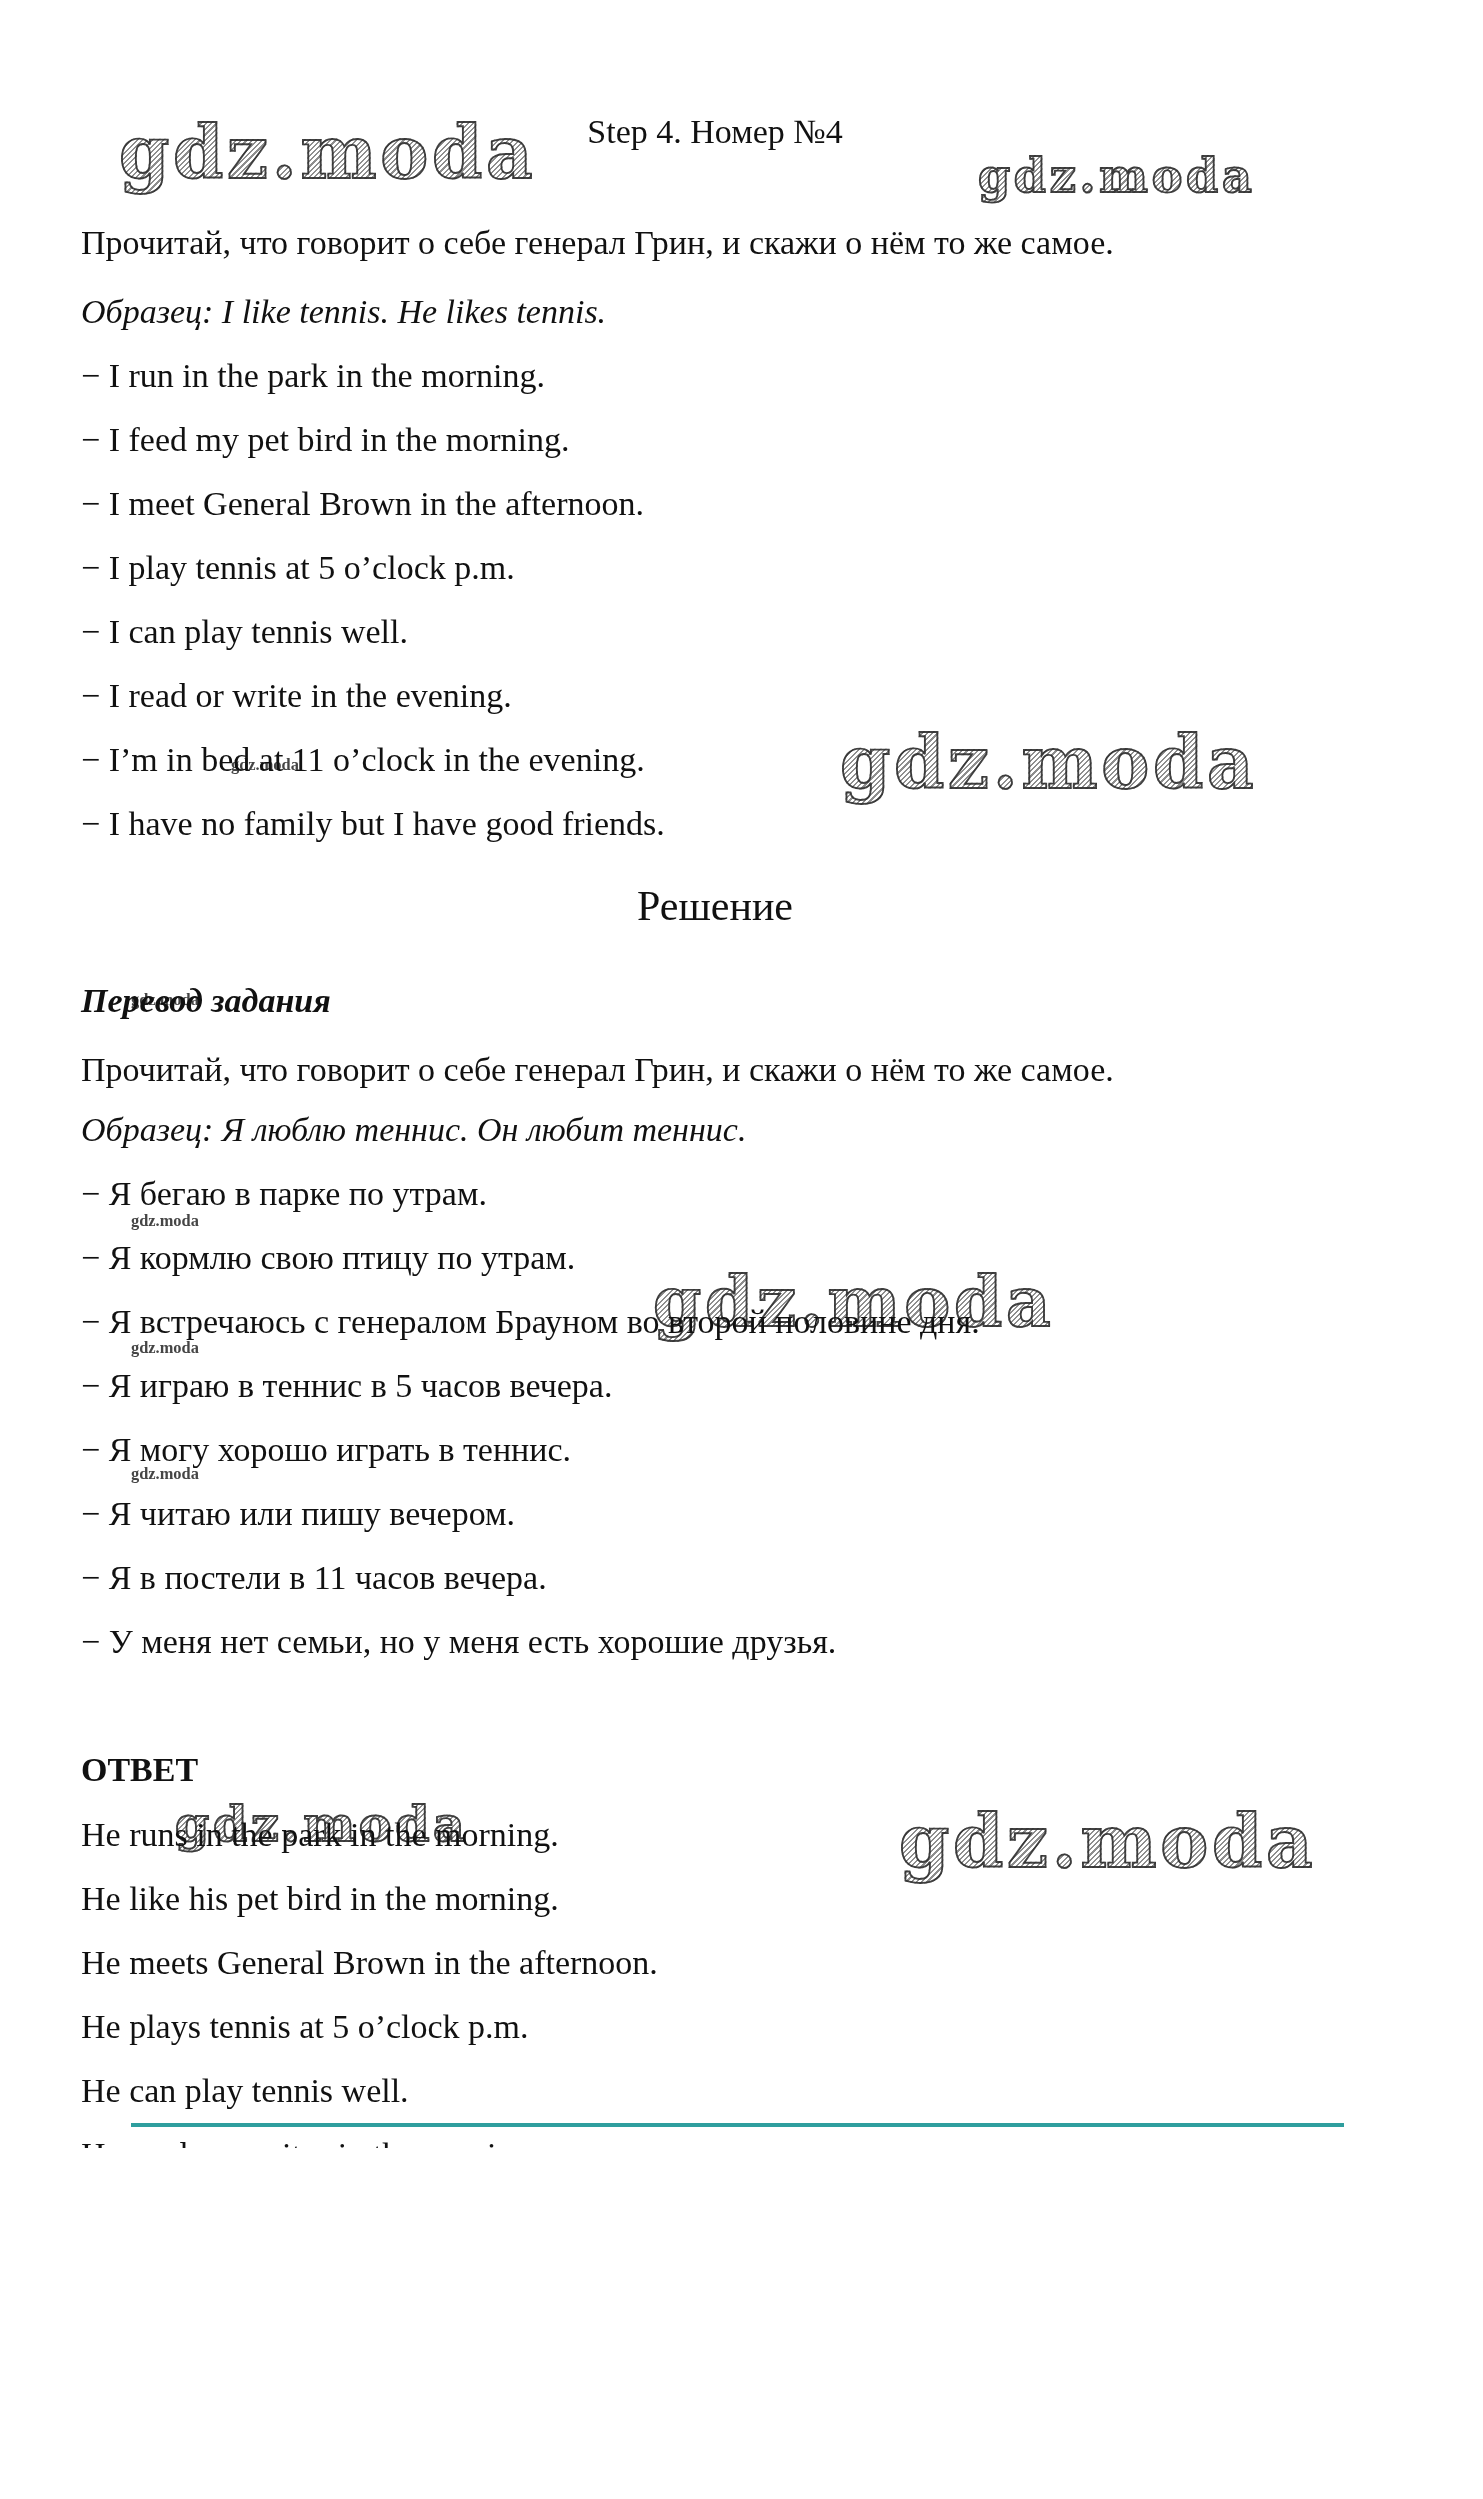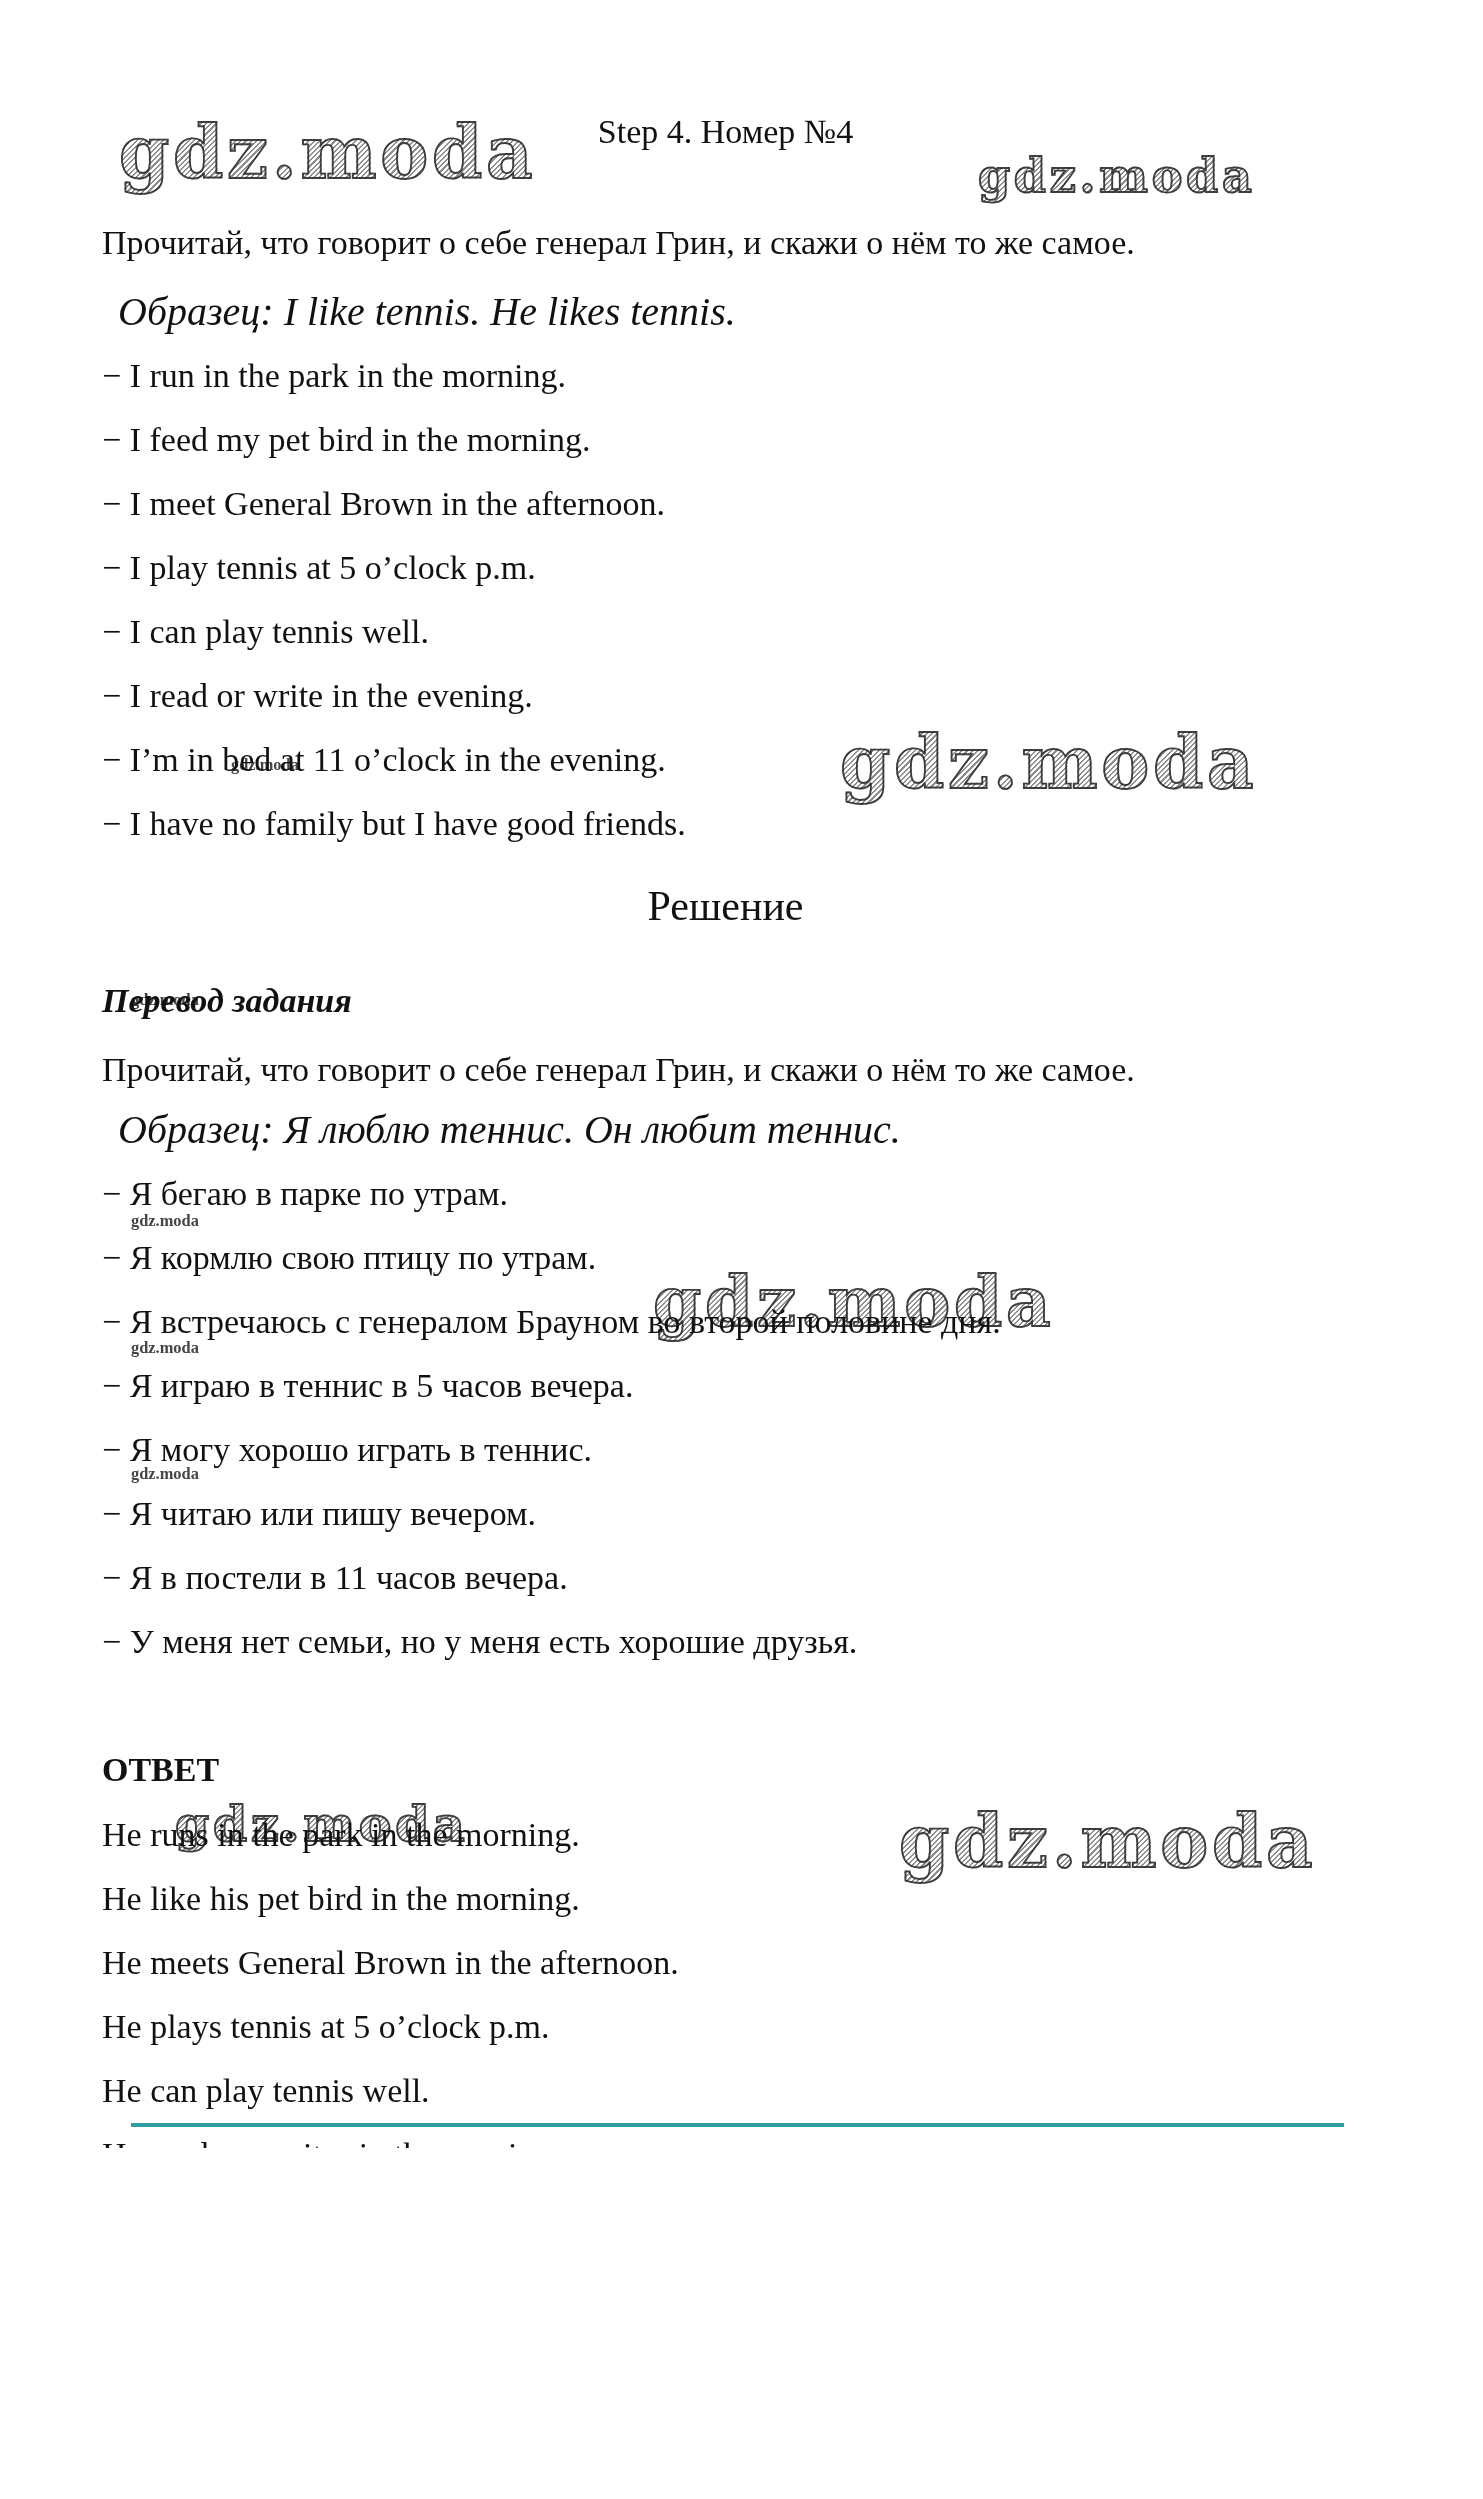--- a/index.html
+++ b/index.html
@@ -8,41 +8,41 @@
     width:1483px;
     height:2148px;
     background:#ffffff;
     font-family:"Liberation Serif","DejaVu Serif",serif;
     color:#111111;
     overflow:hidden;
   }
   .content{
     position:relative;
     z-index:2;
-    padding:112px 134px 0 102px;
+    padding:112px 134px 0 81px;
   }
   .title{
     font-size:34px;
     font-weight:400;
     text-align:center;
     margin:0;
     line-height:39px;
   }
   .intro{
     font-size:34px;
     line-height:58px;
     margin:63px 0 0 0;
     max-width:1220px;
   }
   .intro.ru{ margin-top:22.4px; }
   .sample{
-    font-size:40px;
+    font-size:34px;
     font-style:italic;
     line-height:37px;
-    margin:21px 0 0 16px;
+    margin:21px 0 0 0;
   }
   .sample.ru{ margin-top:12px;font-style:italic; }
   .item{
     font-size:34px;
     line-height:37px;
     margin:27px 0 0 0;
   }
   .section-heading{
     font-size:42px;
     font-weight:400;

